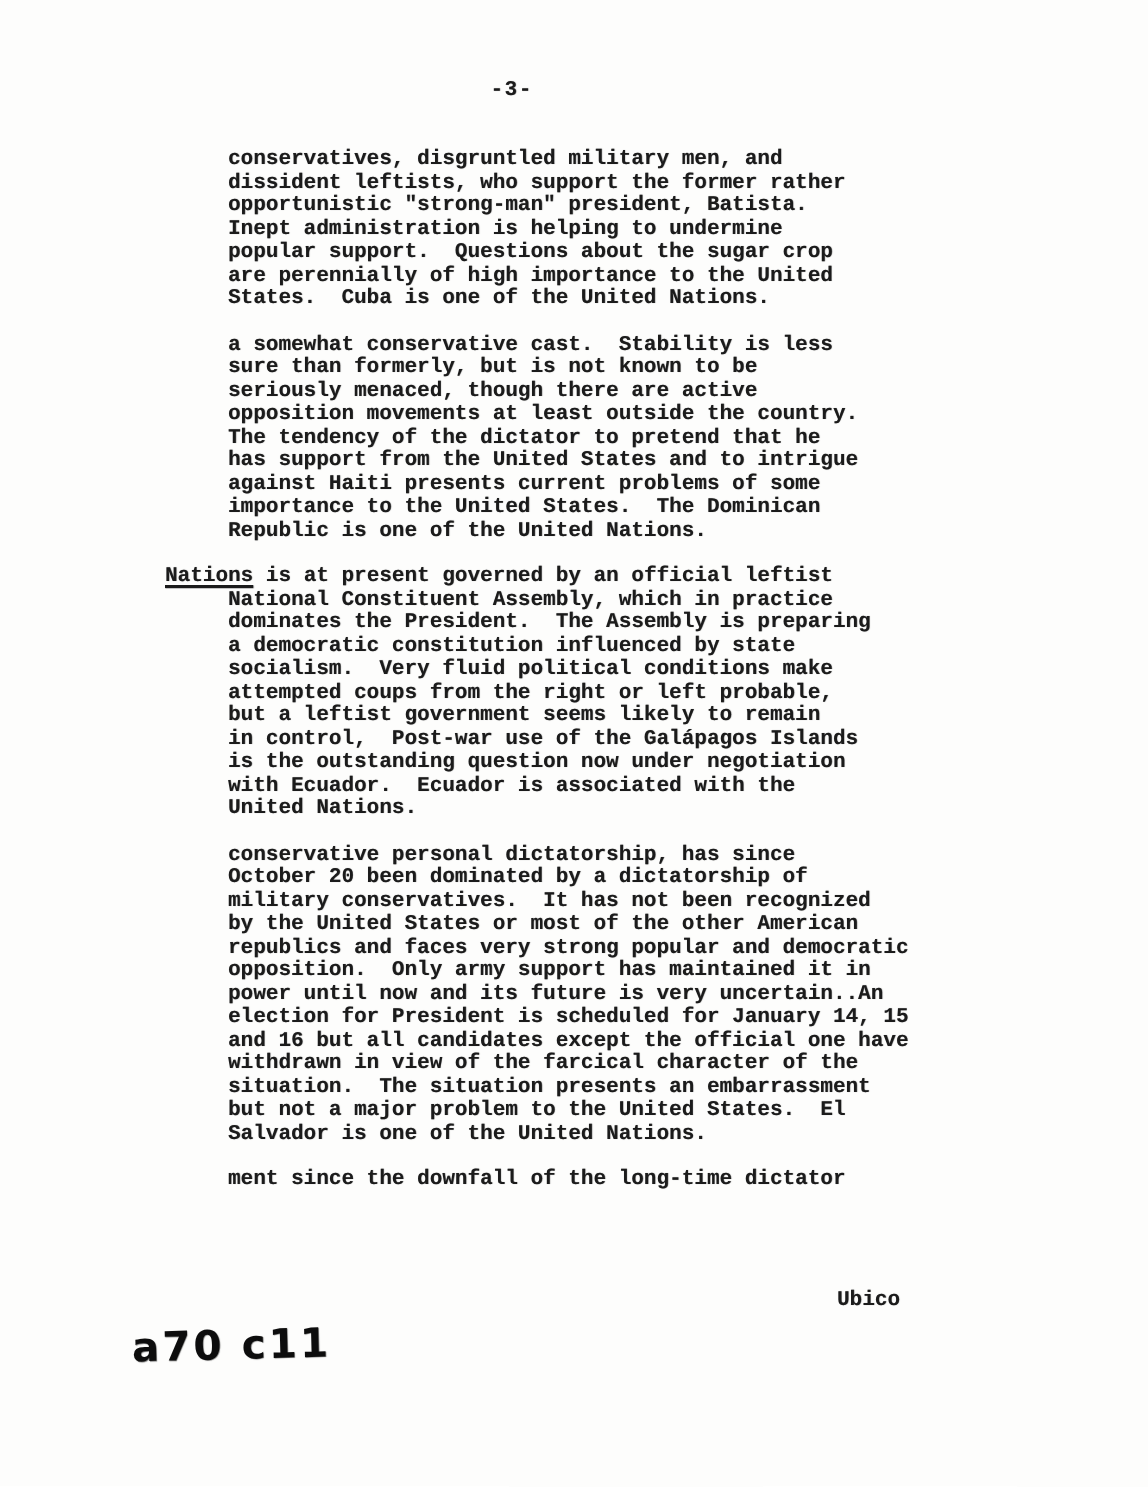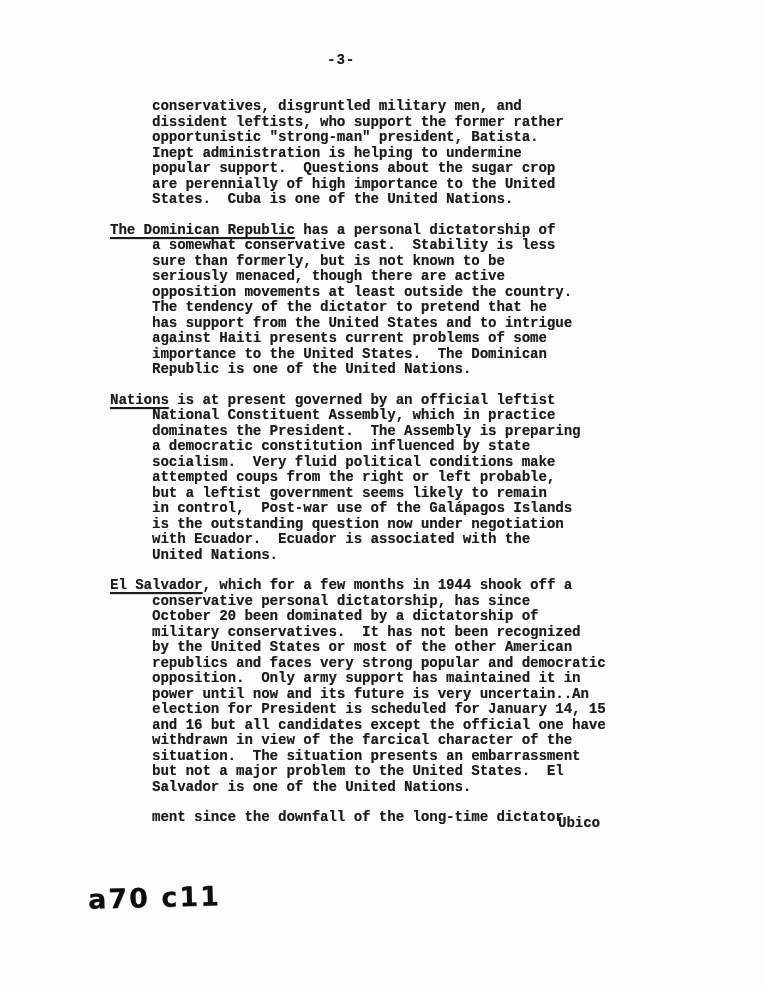--- a/index.html
+++ b/index.html
@@ -42,21 +42,21 @@
   .cont { white-space: pre; }
   .indent { padding-left: 42px; }
   .lead {
     text-decoration: underline;
     text-decoration-thickness: 1.5px;
     text-underline-offset: 2.5px;
   }
   .signature {
     position: absolute;
     left: 558px;
-    top: 816px;
+    top: 860px;
     text-align: right;
   }
   .handwritten {
     position: absolute;
     left: 88px;
     top: 882px;
     font-family: "DejaVu Sans", sans-serif;
     font-weight: 700;
     font-size: 27px;
     letter-spacing: 2px;
@@ -78,21 +78,20 @@
       <div class="cont indent">conservatives, disgruntled military men, and
 dissident leftists, who support the former rather
 opportunistic "strong-man" president, Batista.
 Inept administration is helping to undermine
 popular support.  Questions about the sugar crop
 are perennially of high importance to the United
 States.  Cuba is one of the United Nations.</div>
     </div>
 
     <div class="para">
-      <div class="firstline"><span class="lead">The Dominican Republic</span><span> has a personal dictatorship of</span></div>
       <div class="cont indent">a somewhat conservative cast.  Stability is less
 sure than formerly, but is not known to be
 seriously menaced, though there are active
 opposition movements at least outside the country.
 The tendency of the dictator to pretend that he
 has support from the United States and to intrigue
 against Haiti presents current problems of some
 importance to the United States.  The Dominican
 Republic is one of the United Nations.</div>
     </div>
@@ -105,21 +104,20 @@
 socialism.  Very fluid political conditions make
 attempted coups from the right or left probable,
 but a leftist government seems likely to remain
 in control,  Post-war use of the Galápagos Islands
 is the outstanding question now under negotiation
 with Ecuador.  Ecuador is associated with the
 United Nations.</div>
     </div>
 
     <div class="para">
-      <div class="firstline"><span class="lead">El Salvador</span><span>, which for a few months in 1944 shook off a</span></div>
       <div class="cont indent">conservative personal dictatorship, has since
 October 20 been dominated by a dictatorship of
 military conservatives.  It has not been recognized
 by the United States or most of the other American
 republics and faces very strong popular and democratic
 opposition.  Only army support has maintained it in
 power until now and its future is very uncertain..An
 election for President is scheduled for January 14, 15
 and 16 but all candidates except the official one have
 withdrawn in view of the farcical character of the

